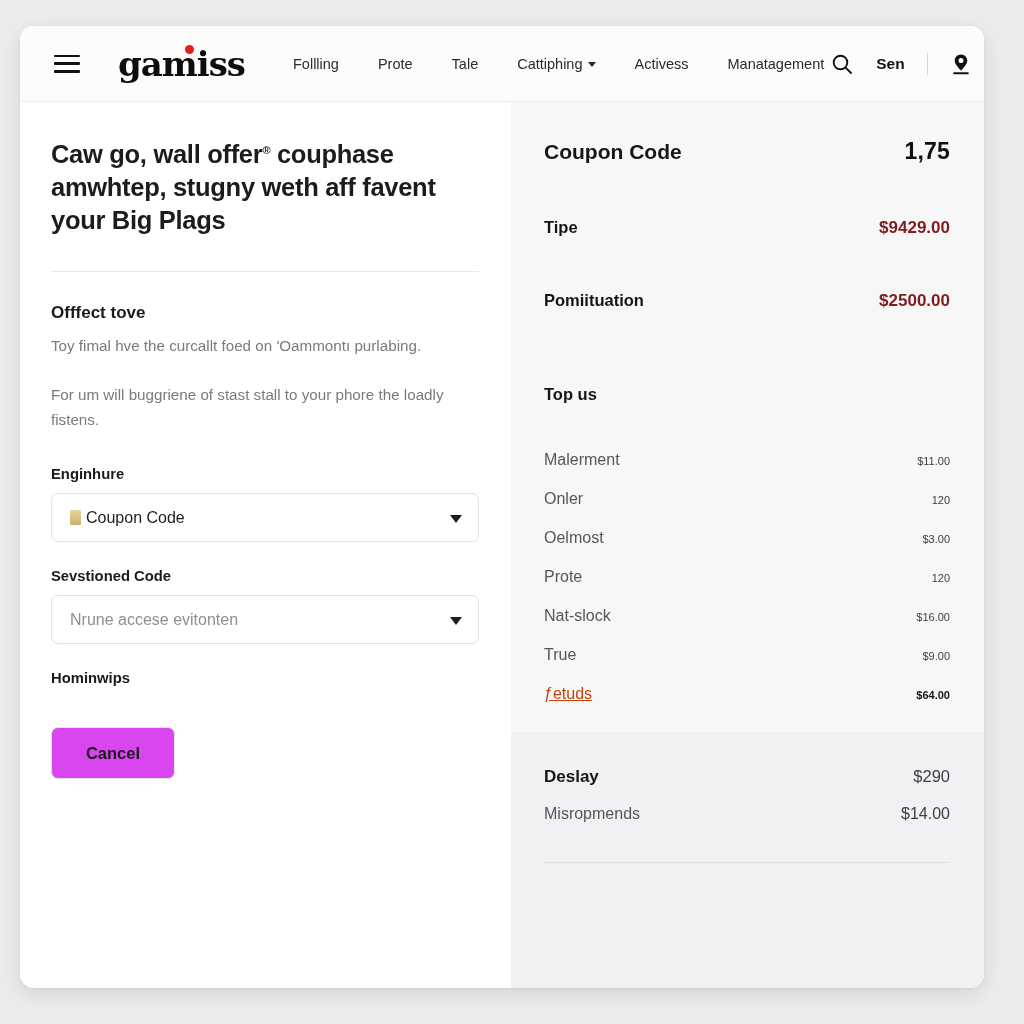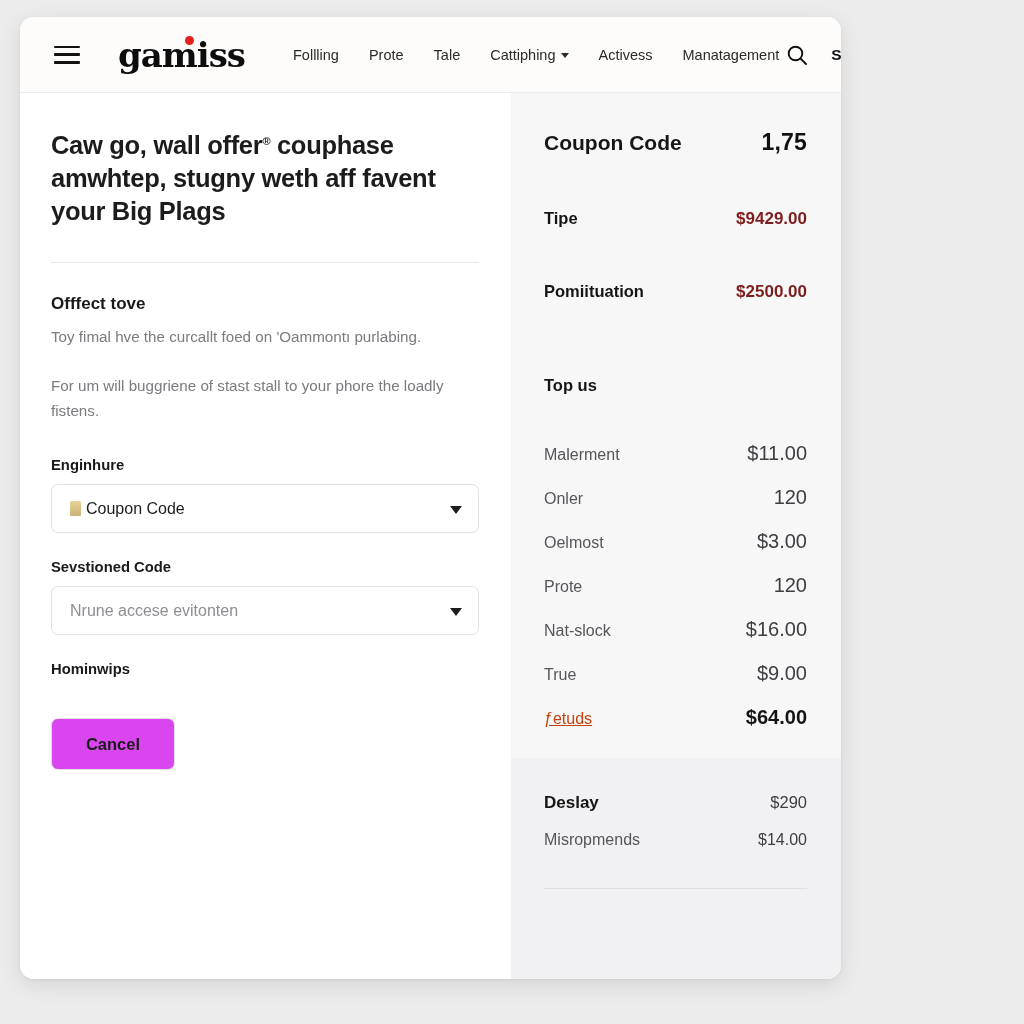--- a/index.html
+++ b/index.html
@@ -8,22 +8,22 @@
     width: 1024px;
     height: 1024px;
     background: #ececed;
     font-family: "Liberation Sans", sans-serif;
     overflow: hidden;
   }
 
   #app-card {
     position: absolute;
     left: 20px;
-    top: 17px;
-    width: 821px;
+    top: 26px;
+    width: 964px;
     height: 962px;
     background: #ffffff;
     border-radius: 14px;
     box-shadow: 0 6px 22px rgba(0,0,0,0.10), 0 1px 3px rgba(0,0,0,0.06);
     overflow: hidden;
     display: flex;
     flex-direction: column;
   }
 
   
@@ -73,21 +73,21 @@
     border-radius: 50%;
     background: #e3211c;
     top: -2px;
     left: 67px;
   }
 
   nav#main-nav {
     display: flex;
     align-items: center;
     margin-left: 48px;
-    gap: 30px;
+    gap: 39px;
     flex: 1 1 auto;
   }
   nav#main-nav .nav-item {
     font-size: 14.5px;
     color: #2a2a2a;
     cursor: pointer;
     white-space: nowrap;
     display: flex;
     align-items: center;
     gap: 5px;
@@ -283,21 +283,21 @@
     margin-top: 36px;
     flex: 0 0 auto;
   }
   .li-row {
     display: flex;
     align-items: baseline;
     justify-content: space-between;
     padding: 10.5px 0;
   }
   .li-row .lbl { font-size: 16px; color: #55555a; white-space: nowrap; }
-  .li-row .val { font-size: 20px; color: #3d3d42; white-space: nowrap; }
+  .li-row .val { font-size: 11px; color: #3d3d42; white-space: nowrap; }
   .li-row.strong .lbl { color: #c2410c; text-decoration: underline; }
   .li-row.strong .val { font-weight: bold; color: #151515; }
 
   #summary-bottom {
     margin-top: 19px;
     background: #f1f1f3;
     padding: 26px 34px 0 33px;
     flex: 1 1 auto;
     min-height: 0;
   }

